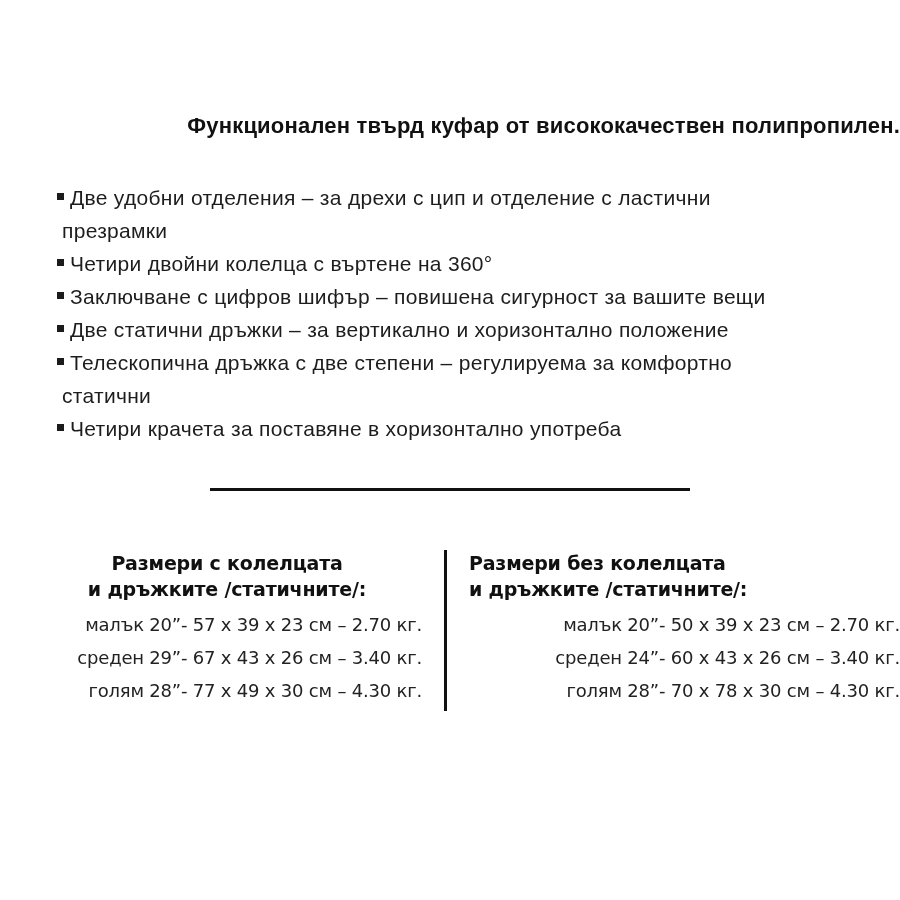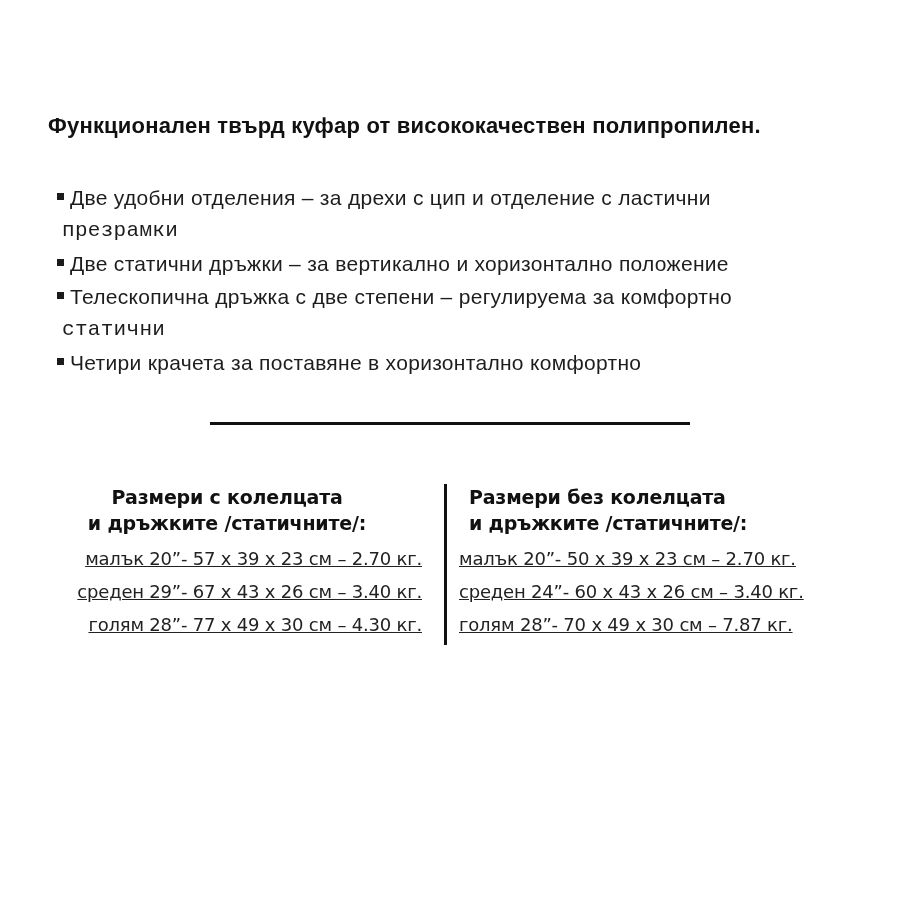--- a/index.html
+++ b/index.html
@@ -10,27 +10,26 @@
     background: #ffffff;
     color: #1d1d1d;
     font-family: "Liberation Sans", sans-serif;
     overflow: hidden;
     box-sizing: border-box;
     padding-top: 112px;
   }
 
   
   .intro {
-    text-align: left;
+    text-align: right;
     font-weight: 700;
     font-size: 22px;
     line-height: 28px;
     color: #111111;
     letter-spacing: 0.2px;
-    padding-left: 48px;
   }
 
   
   .features {
     list-style: none;
     margin: 41px 0 10px 57px;
     padding: 0;
     font-size: 21px;
     line-height: 33px;
     letter-spacing: 0.3px;
@@ -43,21 +42,21 @@
   .features .sq {
     position: absolute;
     left: 0;
     top: 12px;
     width: 7px;
     height: 7px;
     background: #1b1b1b;
     display: block;
   }
   .features .fl { white-space: nowrap; }
-  .features .cont { margin-left: -8px; font-family: Liberation Mono, monospace; }
+  .features .cont { margin-left: -8px; }
 
   
   .hr {
     width: 480px;
     height: 3px;
     background: #111111;
     margin: 43px auto 0 auto;
   }
 
   
@@ -84,50 +83,58 @@
 
   .rows {
     margin-top: 6px;
     font-size: 18px;
     line-height: 33px;
     letter-spacing: -0.2px;
     color: #222222;
     padding-bottom: 4px;
   }
   .col-left .rows { text-align: right; padding-right: 22px; }
-  .col-right .rows { text-align: left; }
-  .row { white-space: nowrap; text-decoration: underline; }
+  .col-right .rows { text-align: right; }
+  .row { white-space: nowrap; }
 </style>
 </head>
 <body>
 
 <div class="page">
 
   <div class="intro">
     <div>Функционален твърд куфар от висококачествен полипропилен.</div>
   </div>
 
   <ul class="features">
     <li>
       <span class="sq"></span>
       <div class="fl">Две удобни отделения – за дрехи с цип и отделение с ластични</div>
       <div class="fl cont">презрамки</div>
     </li>
     <li>
       <span class="sq"></span>
+      <div class="fl">Четири двойни колелца с въртене на 360°</div>
+    </li>
+    <li>
+      <span class="sq"></span>
+      <div class="fl">Заключване с цифров шифър – повишена сигурност за вашите вещи</div>
+    </li>
+    <li>
+      <span class="sq"></span>
       <div class="fl">Две статични дръжки – за вертикално и хоризонтално положение</div>
     </li>
     <li>
       <span class="sq"></span>
       <div class="fl">Телескопична дръжка с две степени – регулируема за комфортно</div>
       <div class="fl cont">статични</div>
     </li>
     <li>
       <span class="sq"></span>
-      <div class="fl">Четири крачета за поставяне в хоризонтално комфортно</div>
+      <div class="fl">Четири крачета за поставяне в хоризонтално употреба</div>
     </li>
   </ul>
 
   <div class="hr"></div>
 
   <div class="sizes">
 
     <div class="col col-left">
       <div class="col-title">
         <div>Размери с колелцата</div>
@@ -143,19 +150,19 @@
     <div class="vrule"></div>
 
     <div class="col col-right">
       <div class="col-title">
         <div>Размери без колелцата</div>
         <div>и дръжките /статичните/:</div>
       </div>
       <div class="rows">
         <div class="row">малък 20”- 50 x 39 x 23 см – 2.70 кг.</div>
         <div class="row">среден 24”- 60 x 43 x 26 см – 3.40 кг.</div>
-        <div class="row">голям 28”- 70 x 49 x 30 см – 7.87 кг.</div>
+        <div class="row">голям 28”- 70 x 78 x 30 см – 4.30 кг.</div>
       </div>
     </div>
 
   </div>
 
 </div>
 
 </body></html>

